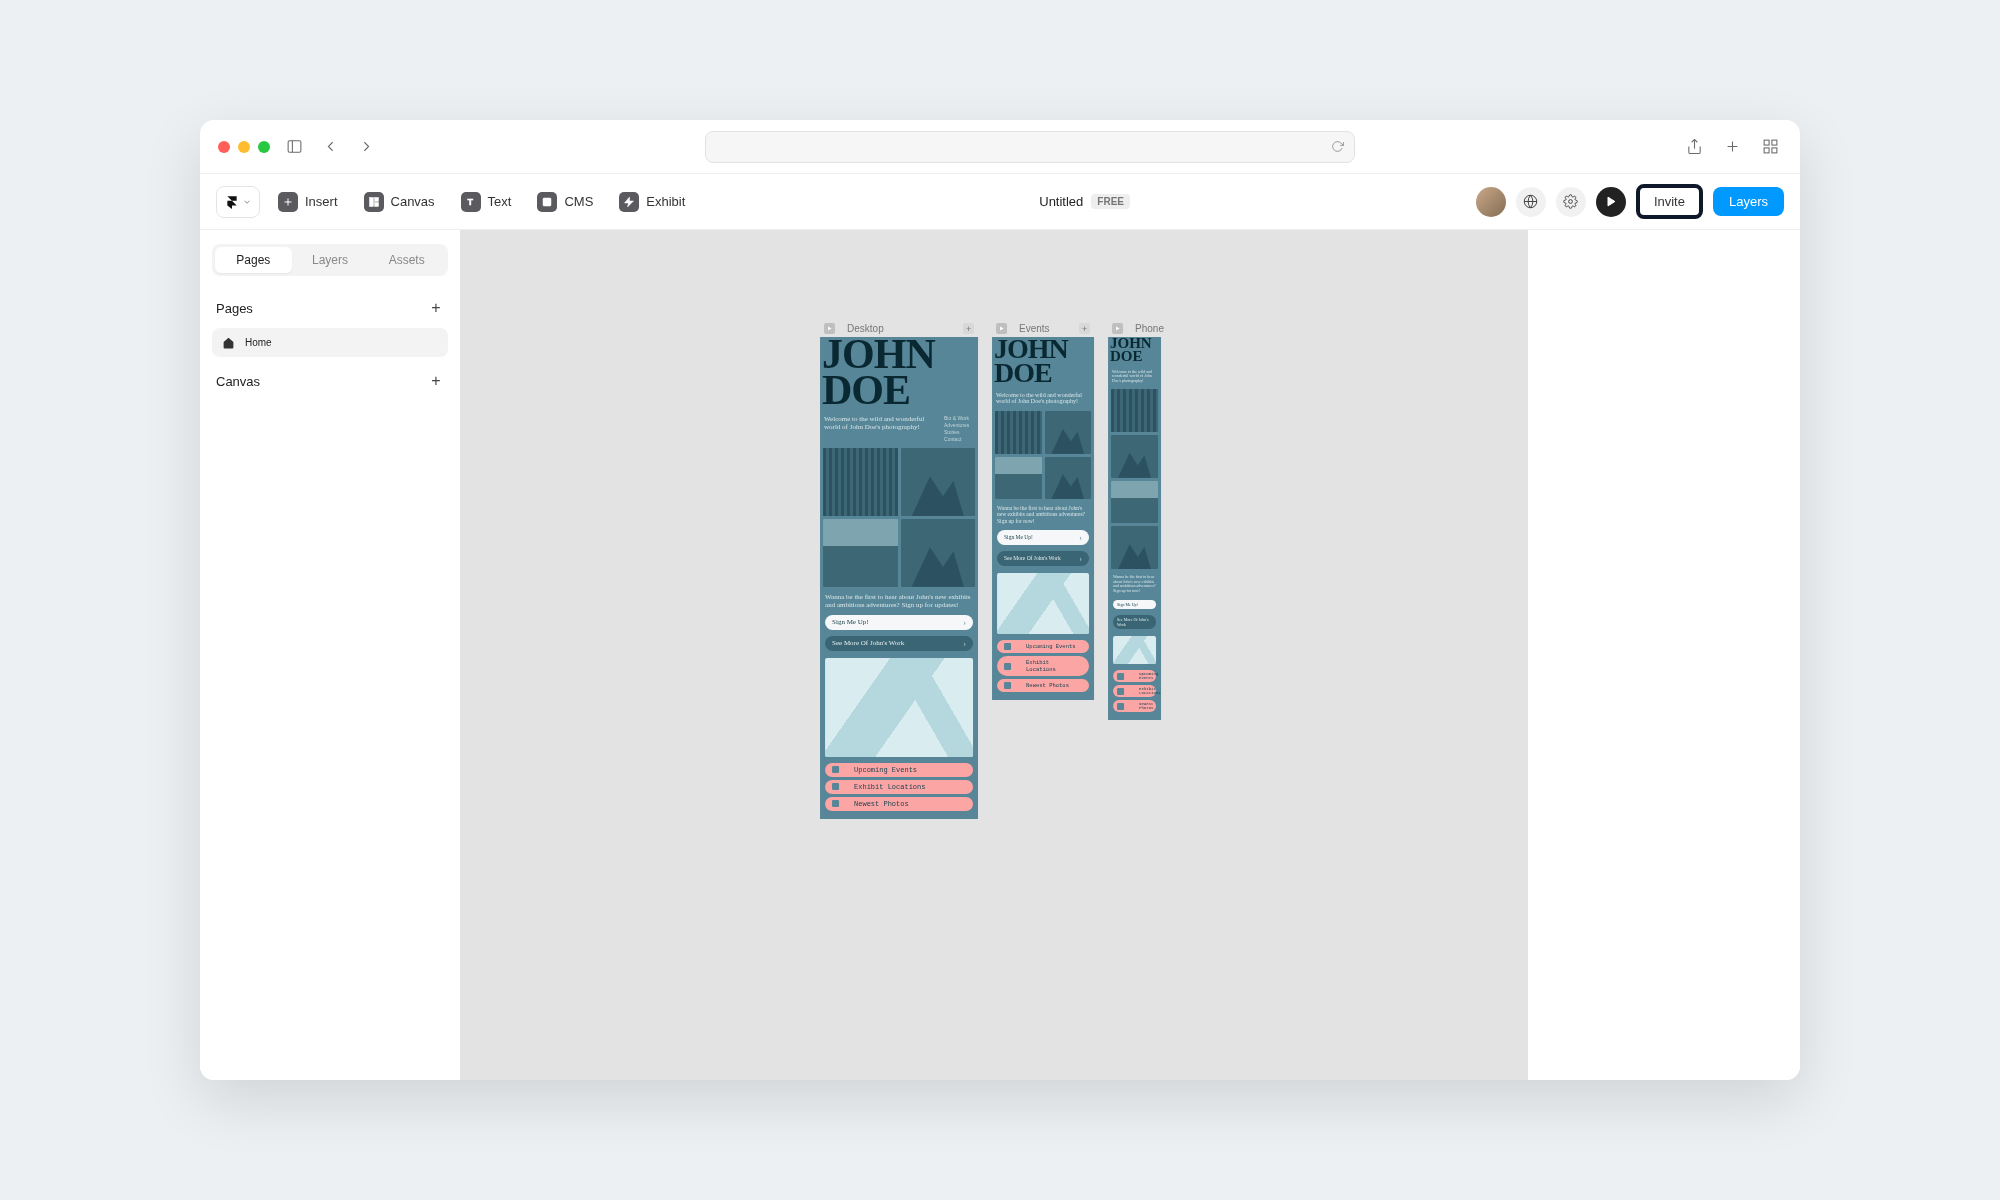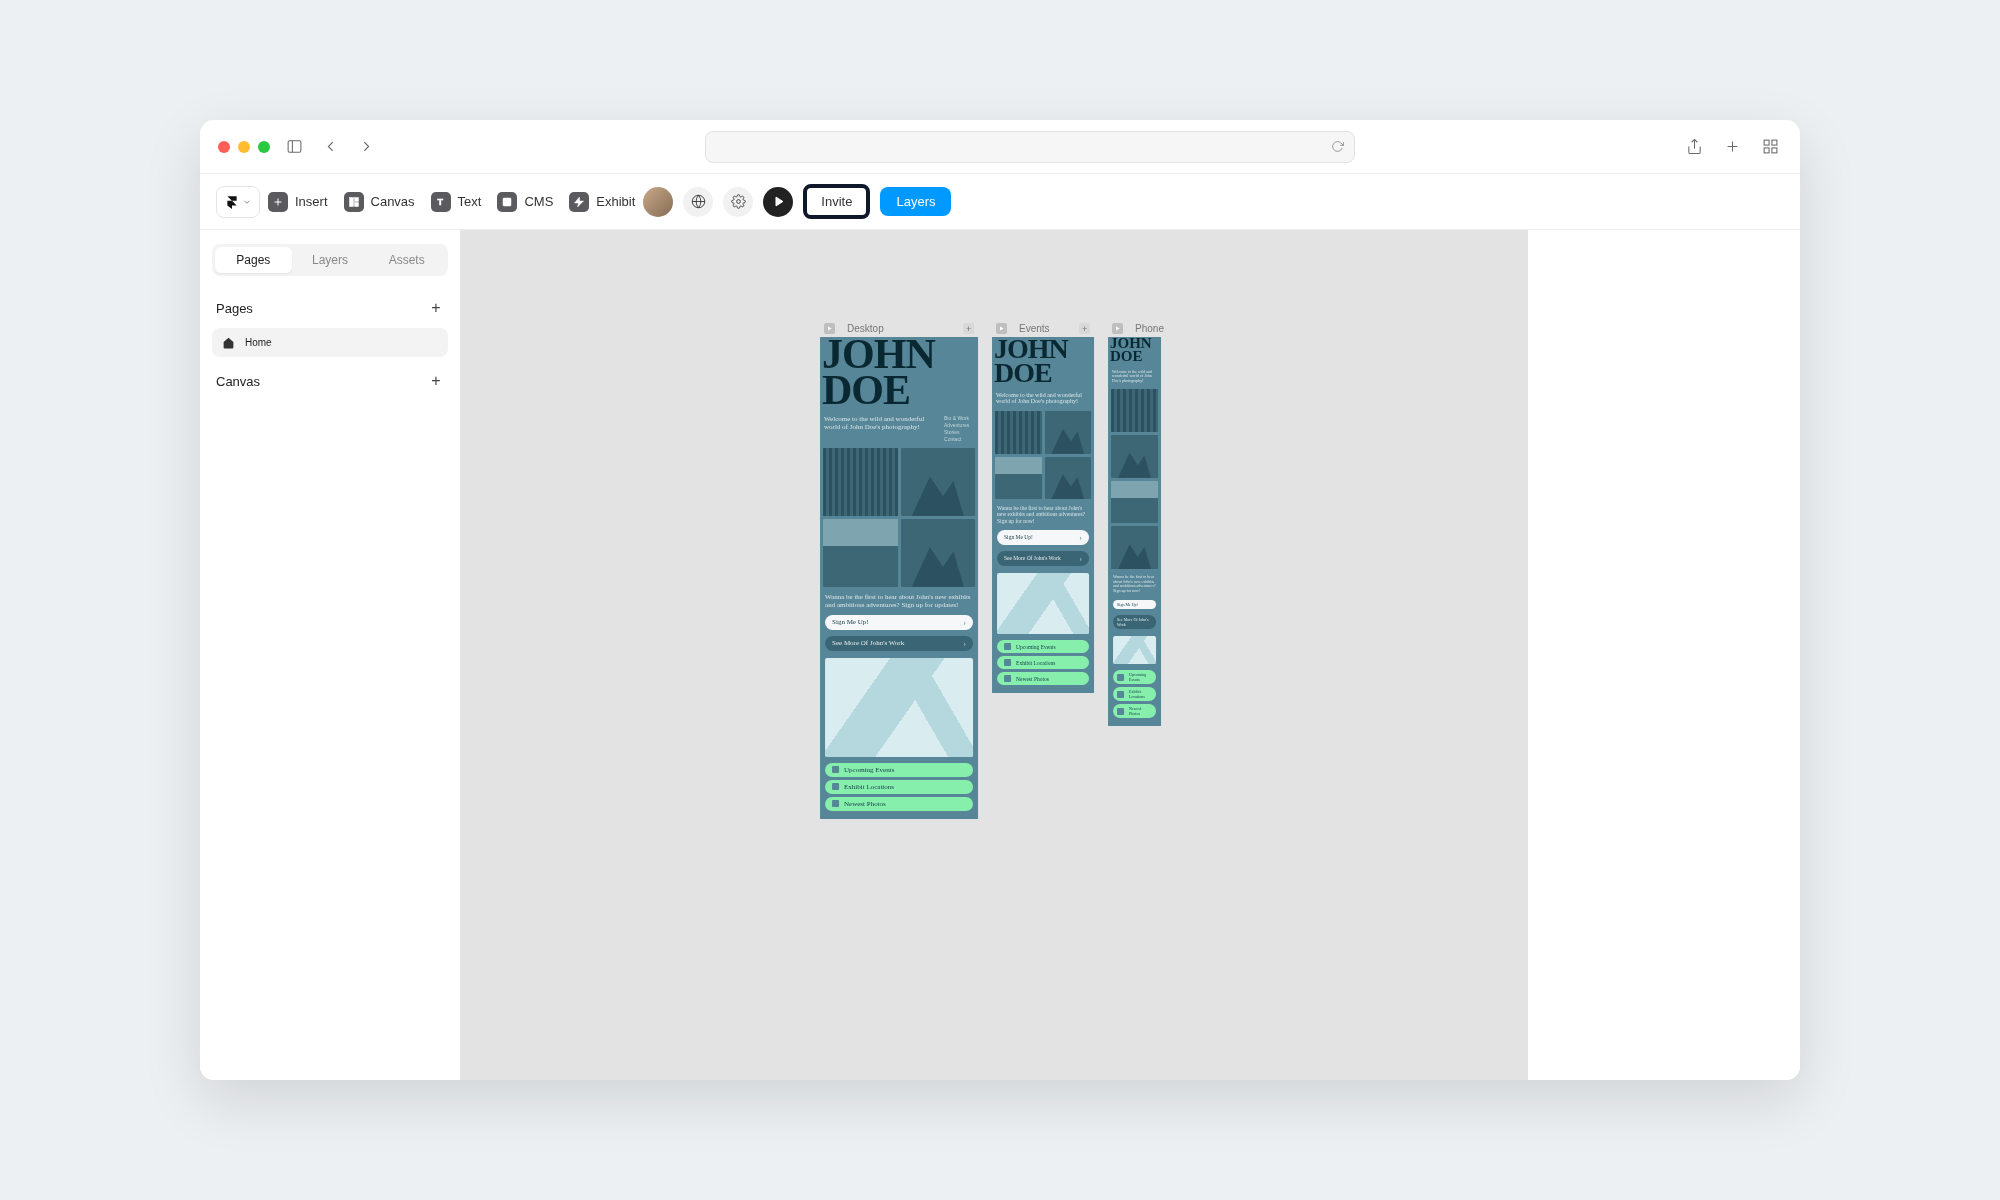--- a/index.html
+++ b/index.html
@@ -10,21 +10,21 @@
 .dot { width: 12px; height: 12px; border-radius: 50%; }
 .dot.red { background: #ff5f57; }
 .dot.yellow { background: #febc2e; }
 .dot.green { background: #28c840; }
 .tb-btn { width: 24px; height: 24px; display: flex; align-items: center; justify-content: center; color: #6a6a6a; cursor: pointer; }
 .tb-btn svg { width: 17px; height: 17px; stroke: currentColor; fill: none; stroke-width: 1.5; }
 .addressbar { flex: 1; max-width: 650px; margin: 0 auto; height: 32px; background: #f6f6f6; border: 1px solid #e2e2e2; border-radius: 8px; display: flex; align-items: center; justify-content: flex-end; padding: 0 10px; }
 .addressbar svg { width: 13px; height: 13px; stroke: #888; fill: none; stroke-width: 1.5; }
 .tb-right { display: flex; gap: 14px; align-items: center; }
 .toolbar { height: 56px; display: flex; align-items: center; padding: 0 16px; border-bottom: 1px solid #eee; }
-.toolbar-left { display: flex; align-items: center; }
+.toolbar-left { display: flex; align-items: center; gap: 10px; }
 .logo-btn { width: 44px; height: 32px; border: 1px solid #e4e4e4; border-radius: 8px; display: flex; align-items: center; justify-content: center; gap: 3px; }
 .logo-btn svg.fr { width: 14px; height: 14px; fill: #111; }
 .logo-btn svg.caret { width: 10px; height: 10px; stroke: #666; fill: none; stroke-width: 1.8; }
 .tool { display: flex; align-items: center; gap: 7px; padding: 5px 8px; border-radius: 7px; cursor: pointer; color: #333; font-size: 13px; }
 .tool-ico { width: 20px; height: 20px; background: #5b5b5f; border-radius: 5px; display: flex; align-items: center; justify-content: center; }
 .tool-ico svg { width: 12px; height: 12px; fill: #fff; stroke: #fff; }
 .toolbar-center { flex: 1; display: flex; align-items: center; justify-content: center; gap: 8px; }
 .doc-title { font-size: 13px; color: #222; font-weight: 500; }
 .badge { font-size: 10px; font-weight: 600; background: #eee; color: #777; padding: 2px 6px; border-radius: 4px; }
 .toolbar-right { display: flex; align-items: center; gap: 10px; }
@@ -80,21 +80,21 @@
 .pill { margin: 3px 5px; background: #f5f7f8; border-radius: 10px; padding: 3px 7px; display: flex; align-items: center; justify-content: space-between; font-family: Georgia, serif; color: #1a4250; }
 .pill.dark { background: #3a6574; color: #e5eef0; }
 .w1 .pill { font-size: 7px; }
 .w2 .pill { font-size: 5.5px; }
 .w3 .pill { font-size: 4px; padding: 2px 4px; }
 .pill-ar { font-size: 8px; color: #6b8b95; }
 .pill.dark .pill-ar { color: #b8ced4; }
 .map { margin: 4px 5px; aspect-ratio: 1.5; background: #d9ecef; border-radius: 2px; position: relative; overflow: hidden; }
 .map::before { content: ''; position: absolute; inset: 0; background: linear-gradient(125deg, transparent 30%, #b4d8de 30%, #b4d8de 55%, transparent 55%), linear-gradient(60deg, transparent 60%, #b4d8de 60%, #b4d8de 75%, transparent 75%); }
 .links { padding: 2px 5px 5px; }
-.link-row { background: #86efac; border-radius: 10px; padding: 3px 7px; margin-bottom: 3px; display: flex; align-items: center; gap: 5px; font-family: Liberation Serif, serif; color: #1a4250; }
+.link-row { background: #fca5a5; border-radius: 10px; padding: 3px 7px; margin-bottom: 3px; display: flex; align-items: center; gap: 15px; font-family: Liberation Mono, monospace; color: #1a4250; }
 .w1 .link-row { font-size: 7px; }
 .w2 .link-row { font-size: 5.5px; }
 .w3 .link-row { font-size: 4px; padding: 2px 4px; }
 .link-row .ico { width: 7px; height: 7px; background: #568697; border-radius: 1px; flex-shrink: 0; }
 .rightgap { width: 272px; background: #fff; }
 </style>
 </head>
 <body>
 
 <div class="window">
@@ -198,20 +198,24 @@
       </div>
       <div class="tool">
         <div class="tool-ico">
             <svg viewBox="0 0 24 24" fill="#fff">
               <polygon points="13 2 3 14 11 14 9 22 21 10 13 10 13 2"></polygon>
             </svg>
           </div>
         <span>Exhibit</span>
       </div>
     </div>
+    <div class="toolbar-center">
+      <span class="doc-title">Untitled</span>
+      <span class="badge">FREE</span>
+    </div>
     <div class="toolbar-right">
       <div class="avatar"></div>
       <div class="circ-btn">
           <svg viewBox="0 0 24 24">
             <circle cx="12" cy="12" r="10"></circle>
             <line x1="2" y1="12" x2="22" y2="12"></line>
             <path d="M12 2a15 15 0 0 1 0 20a15 15 0 0 1 0-20"></path>
           </svg>
         </div>
       <div class="circ-btn">

